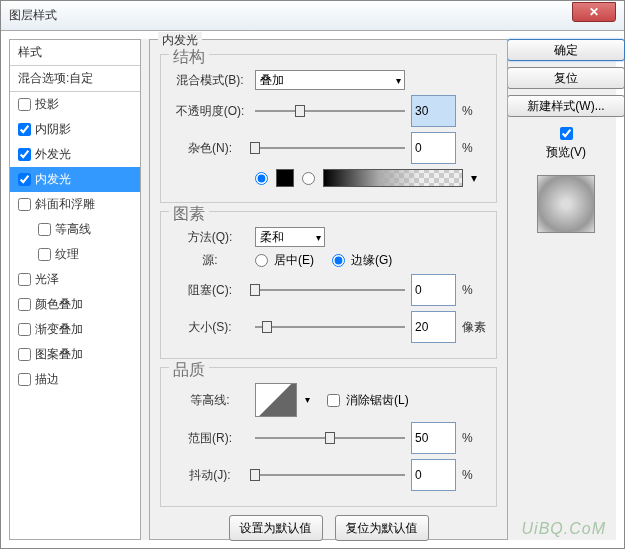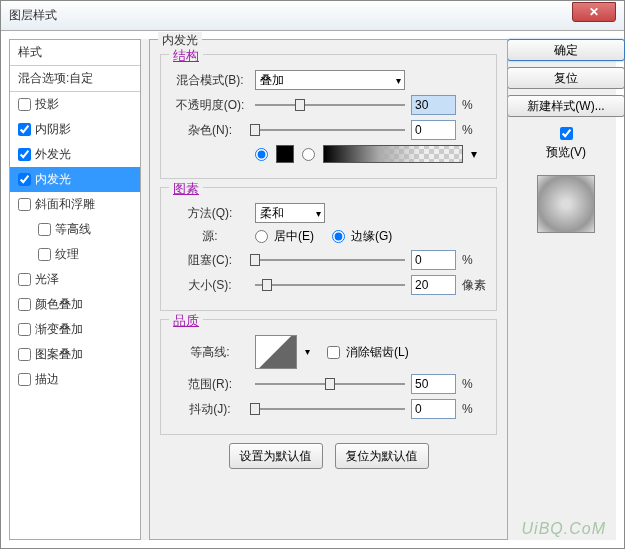--- a/index.html
+++ b/index.html
@@ -11,27 +11,27 @@
 .content { position: absolute; top: 38px; left: 8px; right: 8px; bottom: 8px; display: flex; gap: 8px; }
 .left-panel { width: 132px; border: 1px solid #aaa; background: #fff; }
 .left-header { padding: 4px 8px; border-bottom: 1px solid #ccc; color: #333; }
 .left-sub { padding: 4px 8px; border-bottom: 1px solid #ccc; color: #333; }
 .style-item { padding: 4px 8px; display: flex; align-items: center; gap: 4px; color: #333; cursor: pointer; }
 .style-item.indent { padding-left: 28px; }
 .style-item.selected { background: #3399ff; color: #fff; }
 .style-item input[type=checkbox] { width: 13px; height: 13px; }
 .mid-panel { flex: 1; position: relative; }
 .subfieldset { border: 1px solid #ccc; padding: 10px; margin-bottom: 8px; position: relative; }
-.sub-legend { position: absolute; top: -8px; left: 8px; background: #f0f0f0; padding: 0 4px; color: #a21caf; font-size: 13px; text-decoration: underline; }
+.sub-legend { position: absolute; top: -8px; left: 8px; background: #f0f0f0; padding: 0 4px; color: #737373; font-size: 16px; }
 .row { display: flex; align-items: center; margin: 5px 0; gap: 6px; }
 .row-label { width: 78px; text-align: center; color: #333; }
 .slider { flex: 1; height: 16px; position: relative; }
 .slider-track { position: absolute; top: 7px; left: 0; right: 0; height: 2px; background: #999; }
 .slider-thumb { position: absolute; top: 2px; width: 10px; height: 12px; background: #eee; border: 1px solid #555; transform: translateX(-50%); }
-.num-input { width: 45px; height: 20px; border: 1px solid #7a9ac0; padding: 1px 3px; text-align: left; }
+.num-input { width: 45px; height: 32px; border: 1px solid #7a9ac0; padding: 1px 3px; text-align: left; }
 .num-input.hl { background: #c7e0f8; }
 .unit { width: 24px; color: #333; }
 select, .combo { height: 20px; border: 1px solid #888; background: #fff; padding: 0 16px 0 4px; position: relative; min-width: 70px; display: inline-flex; align-items: center; }
 .combo::after { content: "▾"; position: absolute; right: 3px; font-size: 10px; }
 .swatch { width: 18px; height: 18px; border: 1px solid #555; display: inline-block; }
 .swatch.black { background: #000; }
 .gradient { width: 140px; height: 18px; border: 1px solid #555; background: linear-gradient(to right, #000, #aaa 40%, rgba(200,200,200,0.3) 70%), repeating-conic-gradient(#ccc 0% 25%, #fff 0% 50%) 0/10px 10px; }
 .radio { width: 13px; height: 13px; }
 .contour { width: 42px; height: 34px; border: 1px solid #888; background: linear-gradient(135deg, #fff 0%, #fff 48%, #666 50%, #666 100%); display: inline-block; position: relative; }
 .contour::after { content: "▾"; position: absolute; right: -14px; top: 10px; font-size: 10px; }

